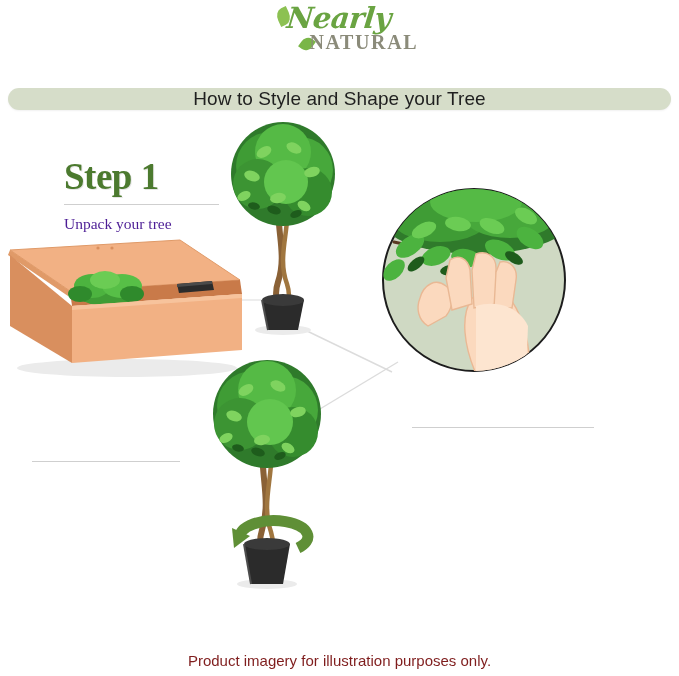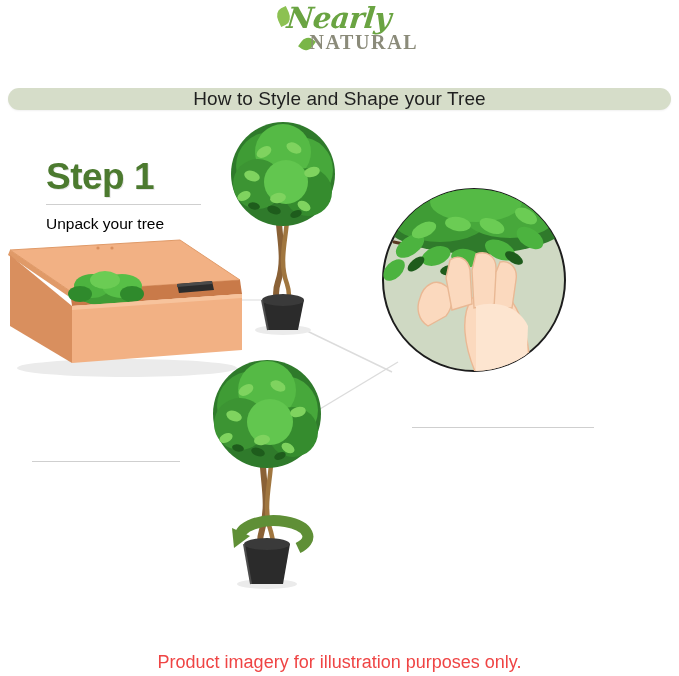--- a/index.html
+++ b/index.html
@@ -97,25 +97,25 @@
   }
   .step-rule {
     height: 1px;
     background: #cfcfcf;
     margin-top: 9px;
     margin-bottom: 8px;
   }
   .step-body {
     font-size: 15.5px;
     line-height: 1.42;
-    color: #000000;
+    color: #4c1d95;
     white-space: pre-line;
   }
 
-  #step1-block { left: 46px; top: 158px; width: 160px; }
+  #step1-block { left: 64px; top: 158px; width: 160px; font-family: Liberation Serif, serif; }
   #step1-block .step-rule { width: 155px; }
 
   #step2-block { left: 412px; top: 418px; width: 210px; }
   #step2-block .step-rule { width: 182px; }
 
   #step3-block { left: 32px; top: 452px; width: 200px; }
   #step3-block .step-rule { width: 148px; }
 
   
   #connector-lines {
@@ -131,22 +131,22 @@
   #tree-top          { left: 208px; top: 122px; width: 150px; height: 215px; }
   #tree-bottom       { left: 188px; top: 358px; width: 158px; height: 232px; }
   #circle-inset      { left: 380px; top: 186px; width: 188px; height: 188px; }
 
   
   #footer-note {
     position: absolute;
     left: 0; right: 0;
     top: 652px;
     text-align: center;
-    font-size: 18px;
-    color: #ef4444;
+    font-size: 15px;
+    color: #7f1d1d;
   }
 </style>
 </head>
 <body>
 
 <div id="brand-logo">
   <div class="logo-wrap">
     <span class="logo-leaf l1"></span>
     <span class="logo-script">Nearly</span>
     <span class="logo-leaf l2"></span>

